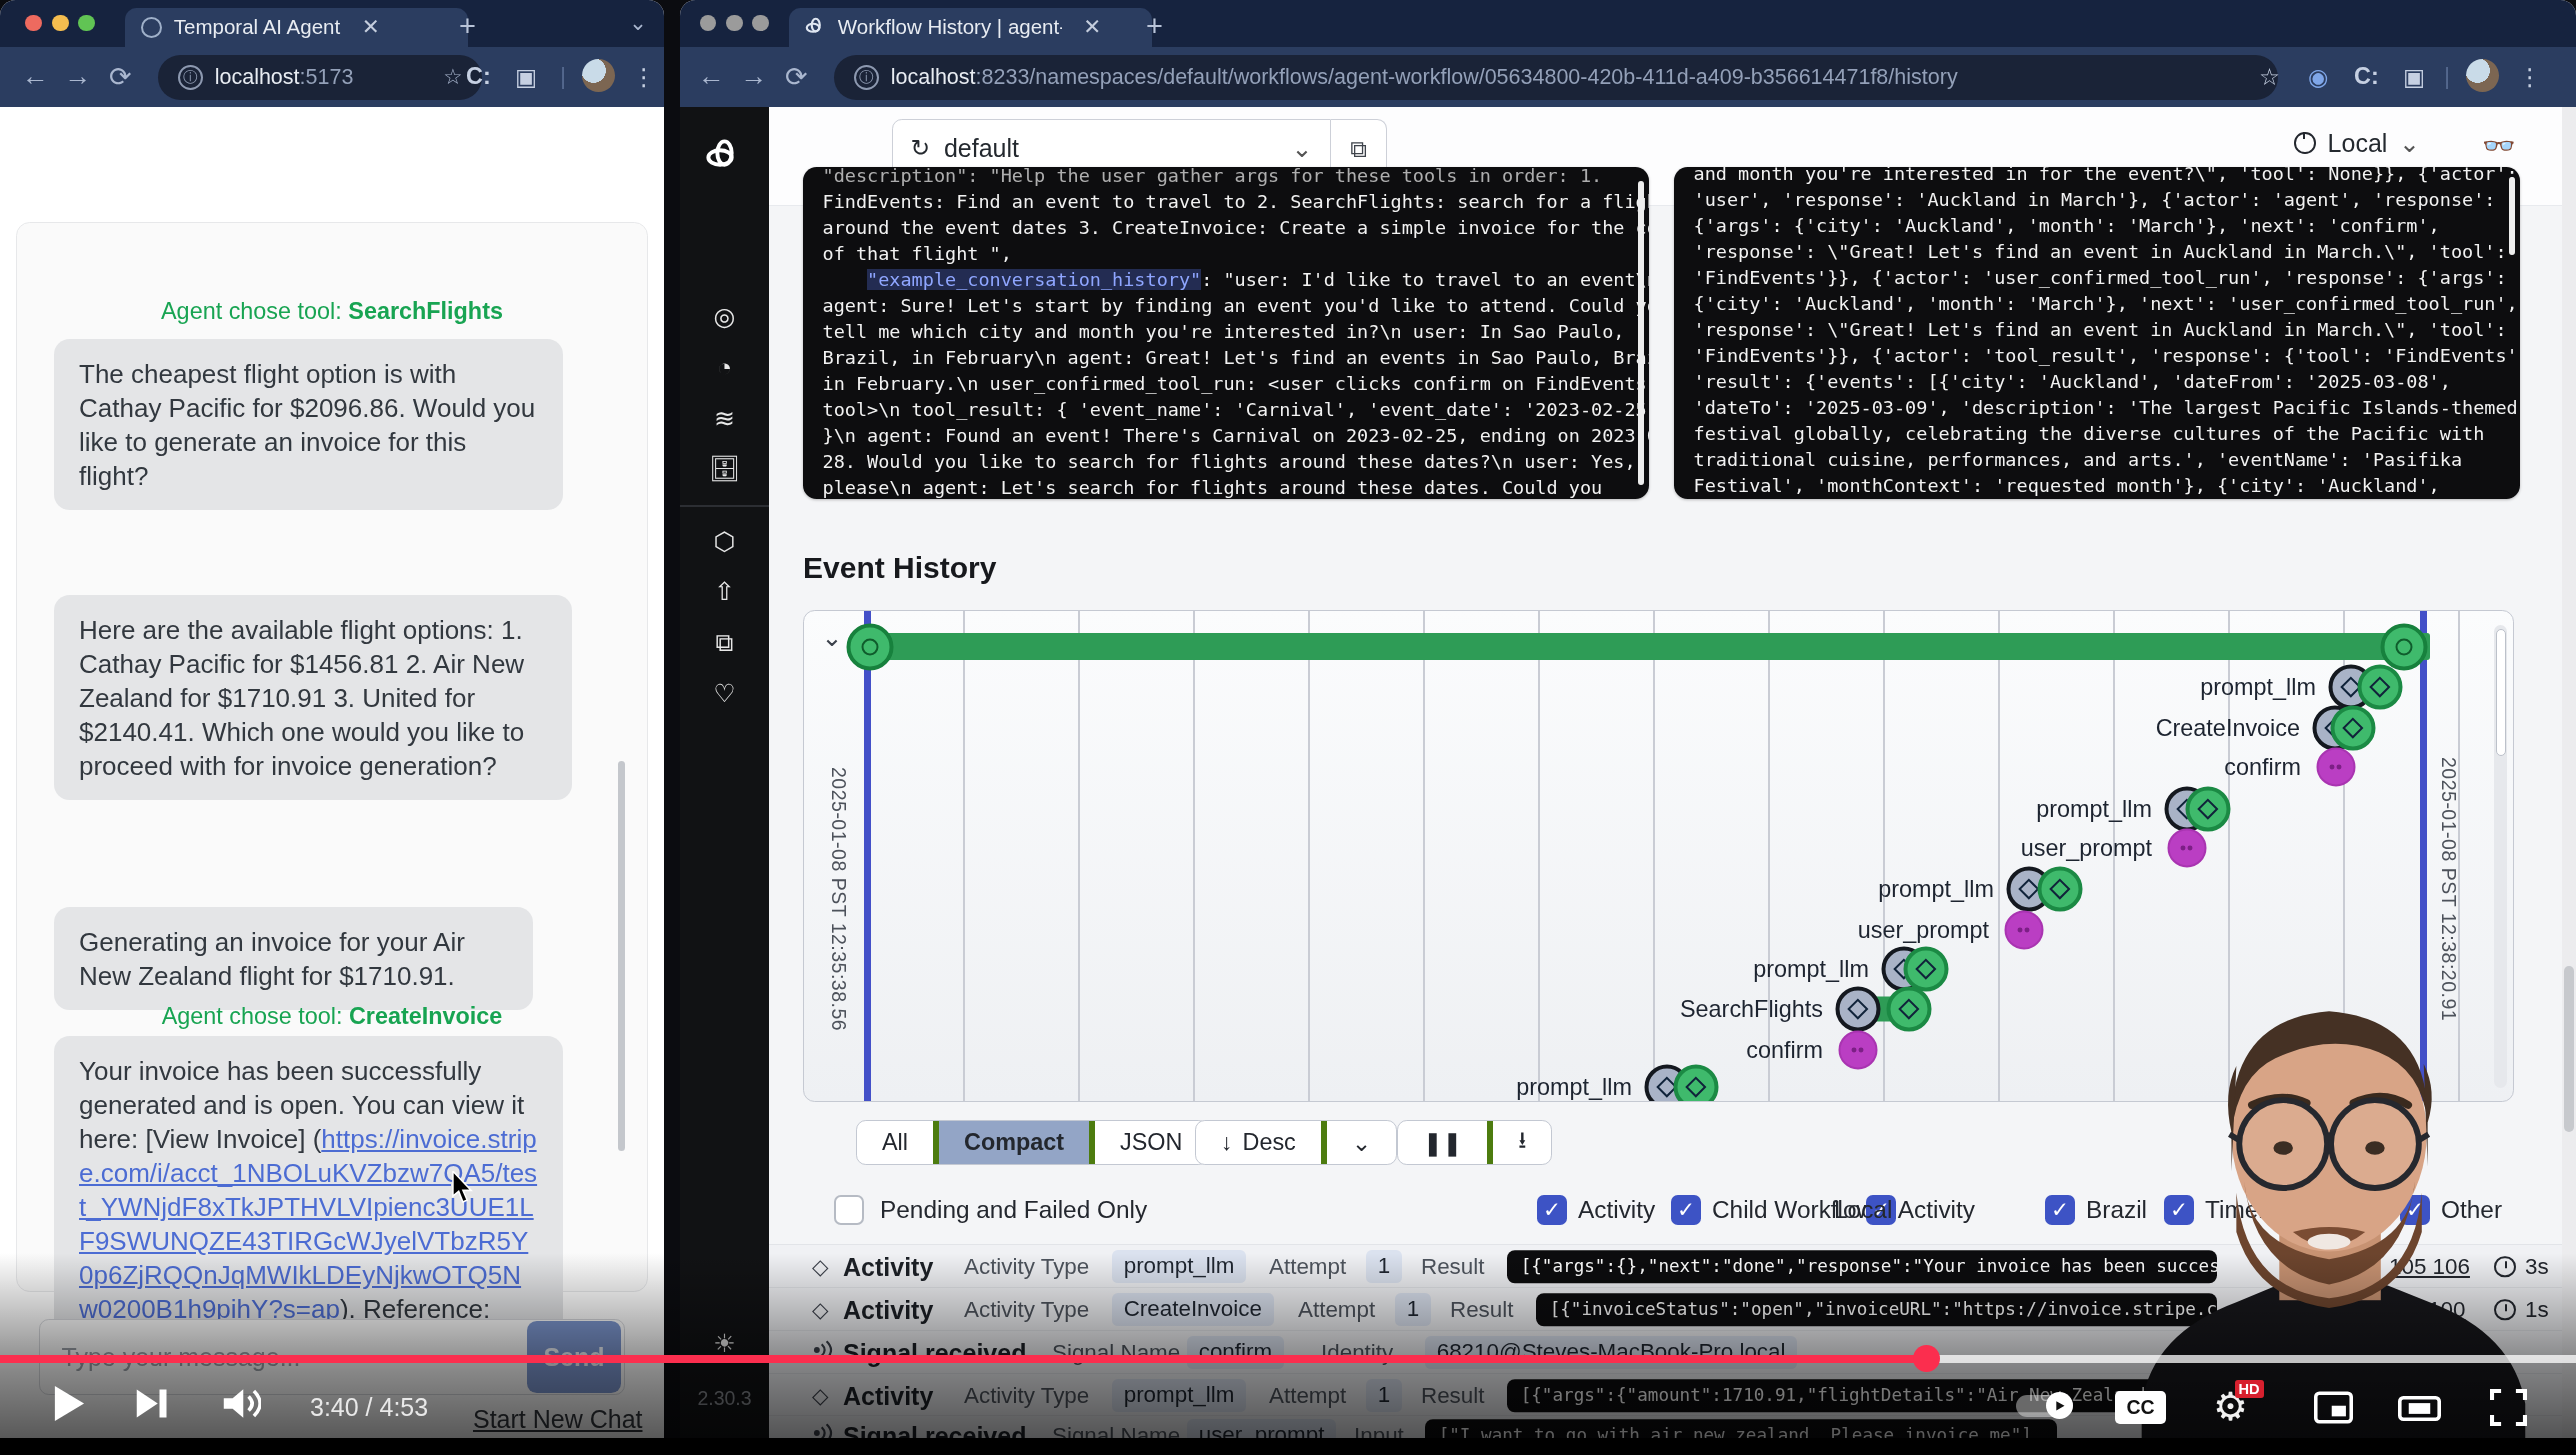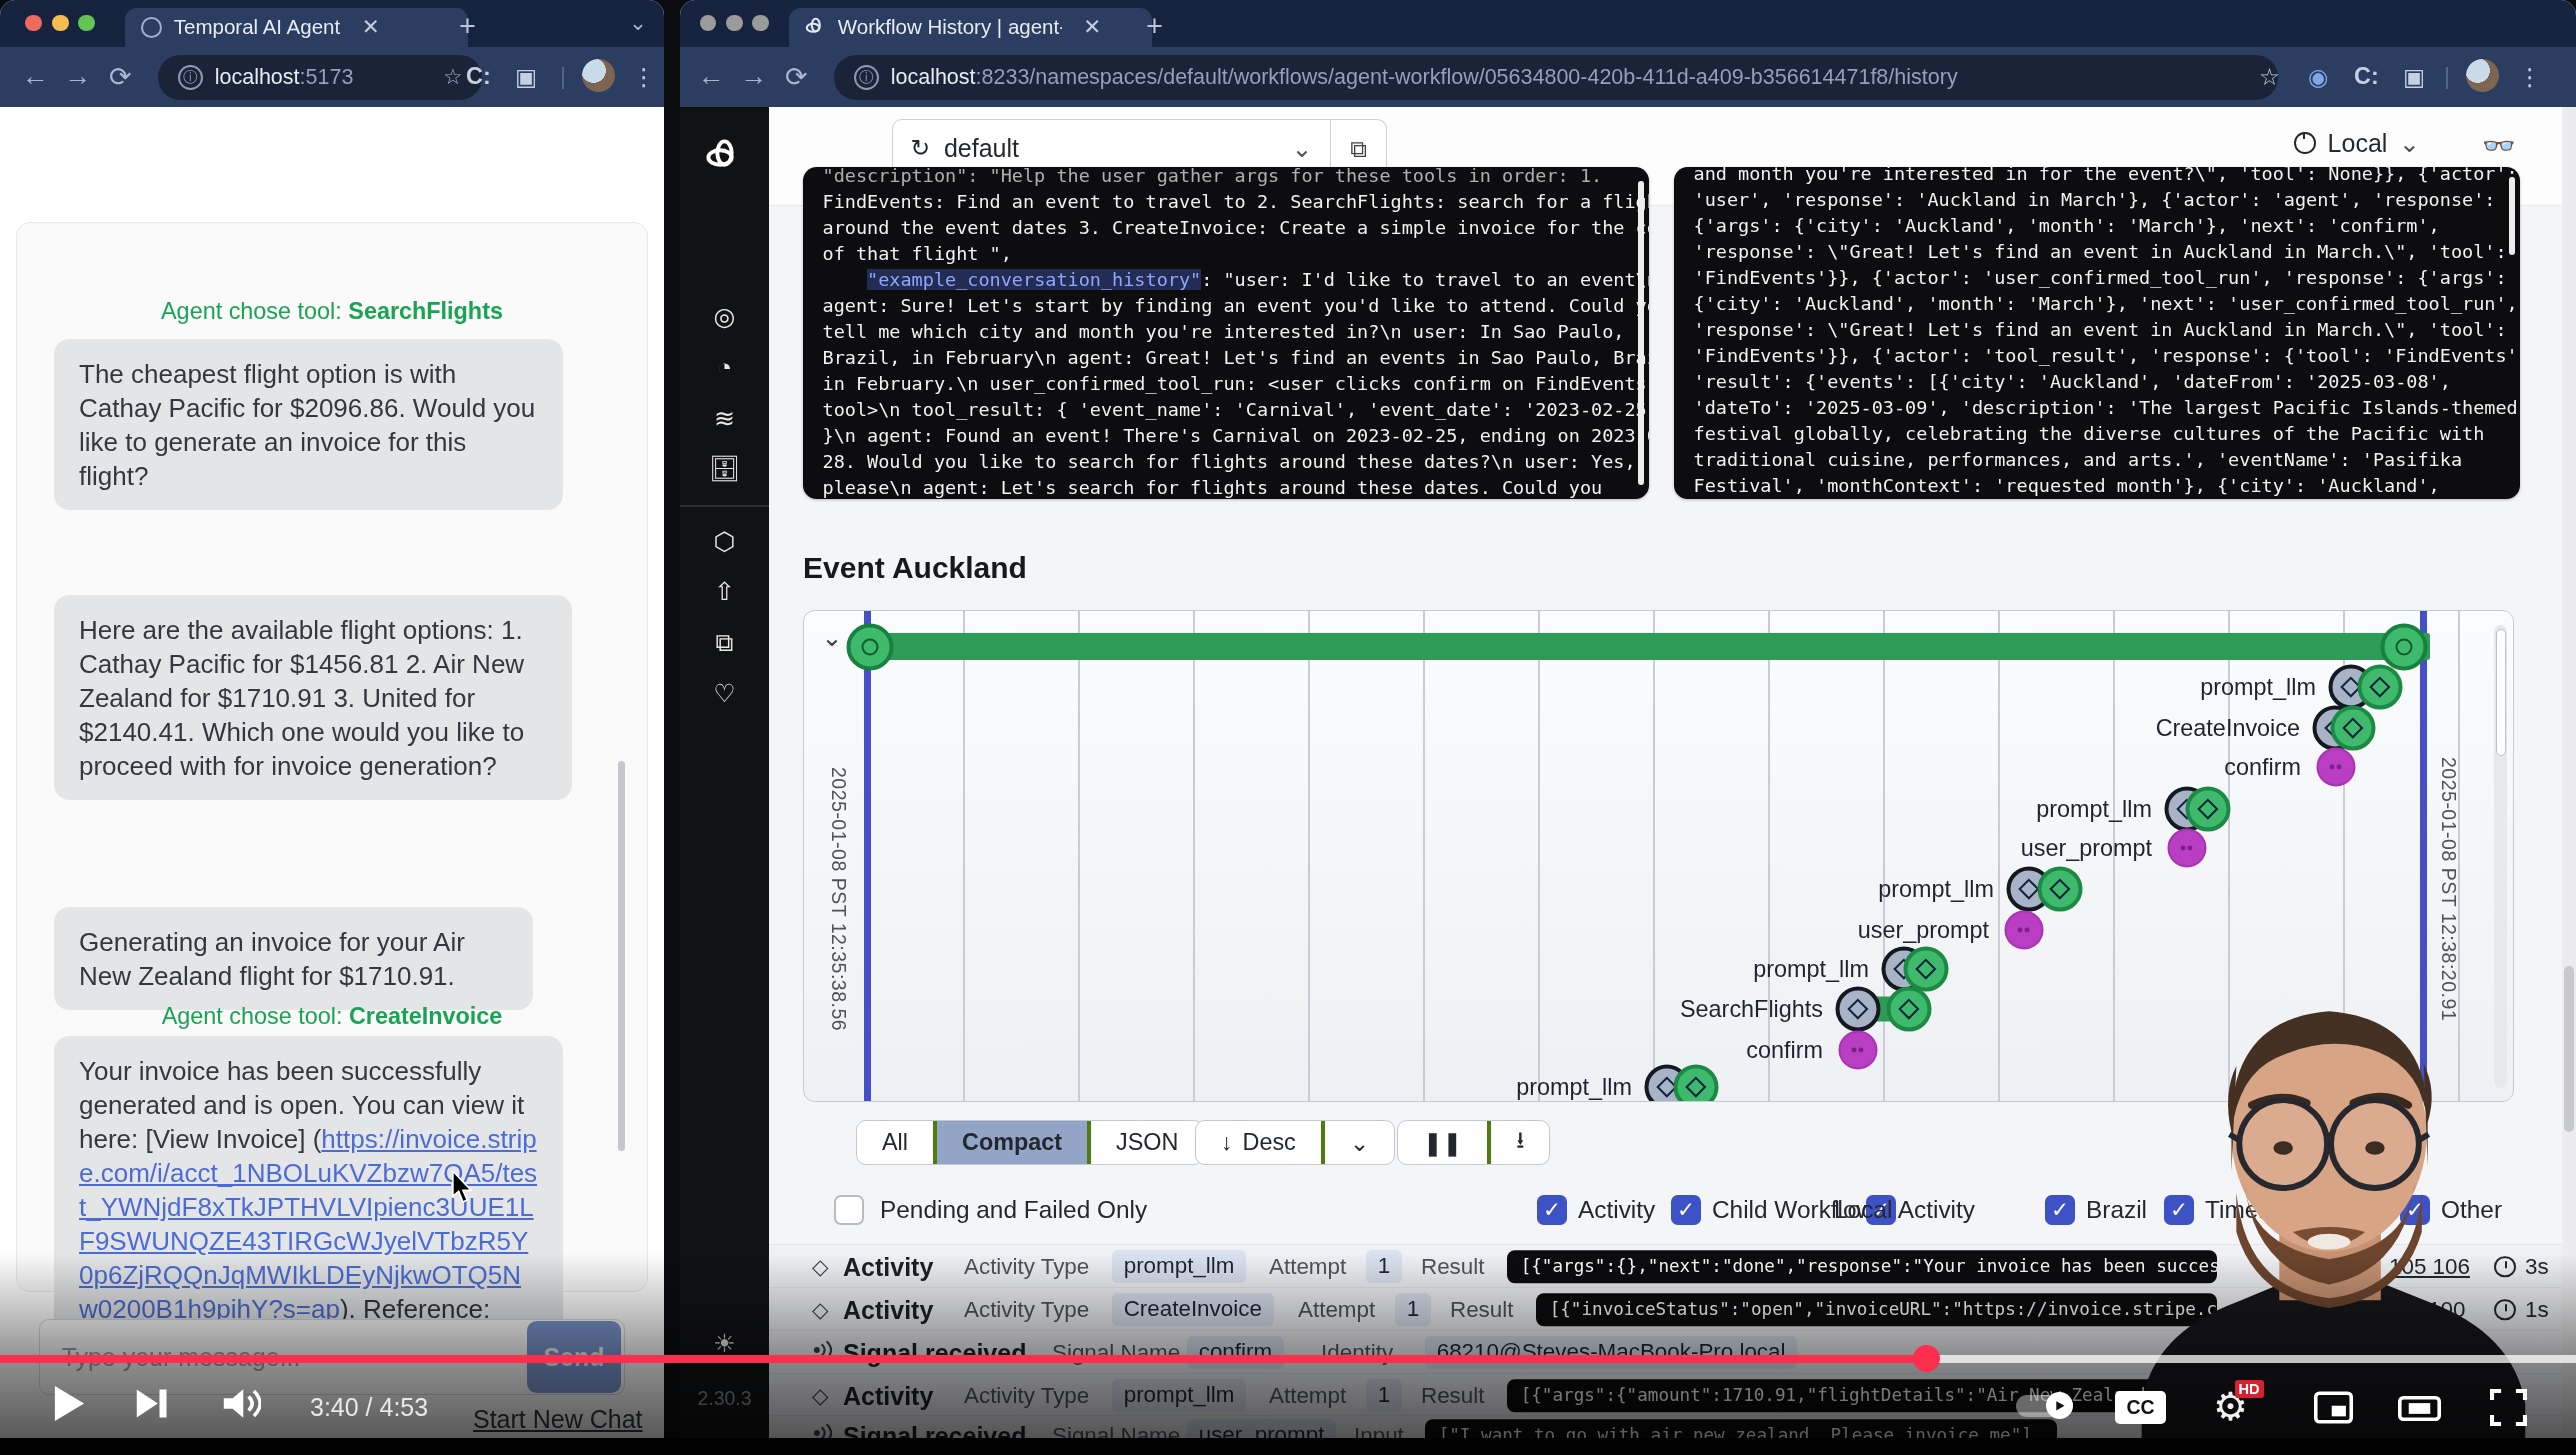--- a/index.html
+++ b/index.html
@@ -71,21 +71,21 @@
   .c-cap{width:47px;height:47px;background:#3fba6c;border:4.9px solid #17813d;}
   .diam{width:10.7px;height:10.7px;border:2px solid #10233a;transform:rotate(45deg);}
   .conn{position:absolute;height:25px;background:#2e9c56;transform:translateY(-50%);}
   .dots2{width:13.7px;height:4.9px;display:flex;gap:2.9px;}
   .dots2 i{width:4.9px;height:4.9px;border-radius:50%;background:#7c1f86;}
   .spiral{width:17.6px;height:17.6px;border:2.9px solid #0f5c2c;border-radius:50%;box-sizing:border-box;}
   .tscroll{position:absolute;right:5.9px;width:12.7px;background:#e6e8ec;border-radius:6.8px;}
   .tthumb{position:absolute;right:6.8px;width:10.7px;background:#fff;border:1px solid #bcc1ca;border-radius:5.9px;box-sizing:border-box;}
   
   .seg{position:absolute;height:43px;border:1px solid #c3c8d2;border-radius:9.8px;background:#fff;display:flex;overflow:hidden;}
-  .seg .s{font-size:23.4px;color:#23272e;display:flex;align-items:center;justify-content:center;padding:0 25px;border-right:4px solid #4d7c0f;}
+  .seg .s{font-size:23.4px;color:#23272e;display:flex;align-items:center;justify-content:center;padding:0 25px;border-right:6px solid #4d7c0f;}
   .seg .s:last-child{border-right:none;}
   .seg .sel{background:#93a5c6;font-weight:600;}
   .cb{position:absolute;width:30px;height:30px;border-radius:6.8px;box-sizing:border-box;transform:translateY(-50%);}
   .cb.on{background:#3d53c5;color:#fff;font-size:21.5px;display:flex;align-items:center;justify-content:center;}
   .cb.off{background:#fff;border:2px solid #b6bbc4;}
   .cblbl{position:absolute;font-size:24.4px;color:#23272e;transform:translateY(-50%);white-space:nowrap;}
   
   .erow{position:absolute;left:89px;right:13.7px;height:43px;border-top:1px solid #e2e4e8;background:#f0f1f4;}
   .erow .ic{position:absolute;left:43px;top:50%;transform:translateY(-50%);color:#3c414b;font-size:21.5px;}
   .erow .ttl{position:absolute;left:74px;top:50%;transform:translateY(-50%);font-size:25px;font-weight:700;color:#1c2026;white-space:nowrap;}
@@ -276,21 +276,21 @@
 'response': \"Great! Let's find an event in Auckland in March.\", 'tool':
 'FindEvents'}}, {'actor': 'tool_result', 'response': {'tool': 'FindEvents',
 'result': {'events': [{'city': 'Auckland', 'dateFrom': '2025-03-08',
 'dateTo': '2025-03-09', 'description': 'The largest Pacific Islands-themed
 festival globally, celebrating the diverse cultures of the Pacific with
 traditional cuisine, performances, and arts.', 'eventName': 'Pasifika
 Festival', 'monthContext': 'requested month'}, {'city': 'Auckland',</span></pre>
         <div class="cscroll" style="top:9.8px;height:78px;"></div>
       </div>
 
-      <div class="ehtitle">Event Auckland</div>
+      <div class="ehtitle">Event History</div>
 
       <div class="tlpanel" id="tlpanel">
         <span class="abs" style="left:17.6px;top:11.7px;font-size:25px;color:#3c424c;">⌄</span>
         <div class="blueline" style="left:60px;"></div>
         <div class="blueline" style="left:1616px;"></div>
         <span class="vstamp" style="left:23.4px;top:156px;">2025-01-08 PST 12:35:38.56</span>
         <span class="vstamp" style="left:1633px;top:146px;">2025-01-08 PST 12:38:20.91</span>
         <div class="wfbar" style="left:63px;top:22.4px;width:1563px;"></div>
         <div class="circ c-cap" style="left:66px;top:36px;">
             <span class="spiral"></span>

